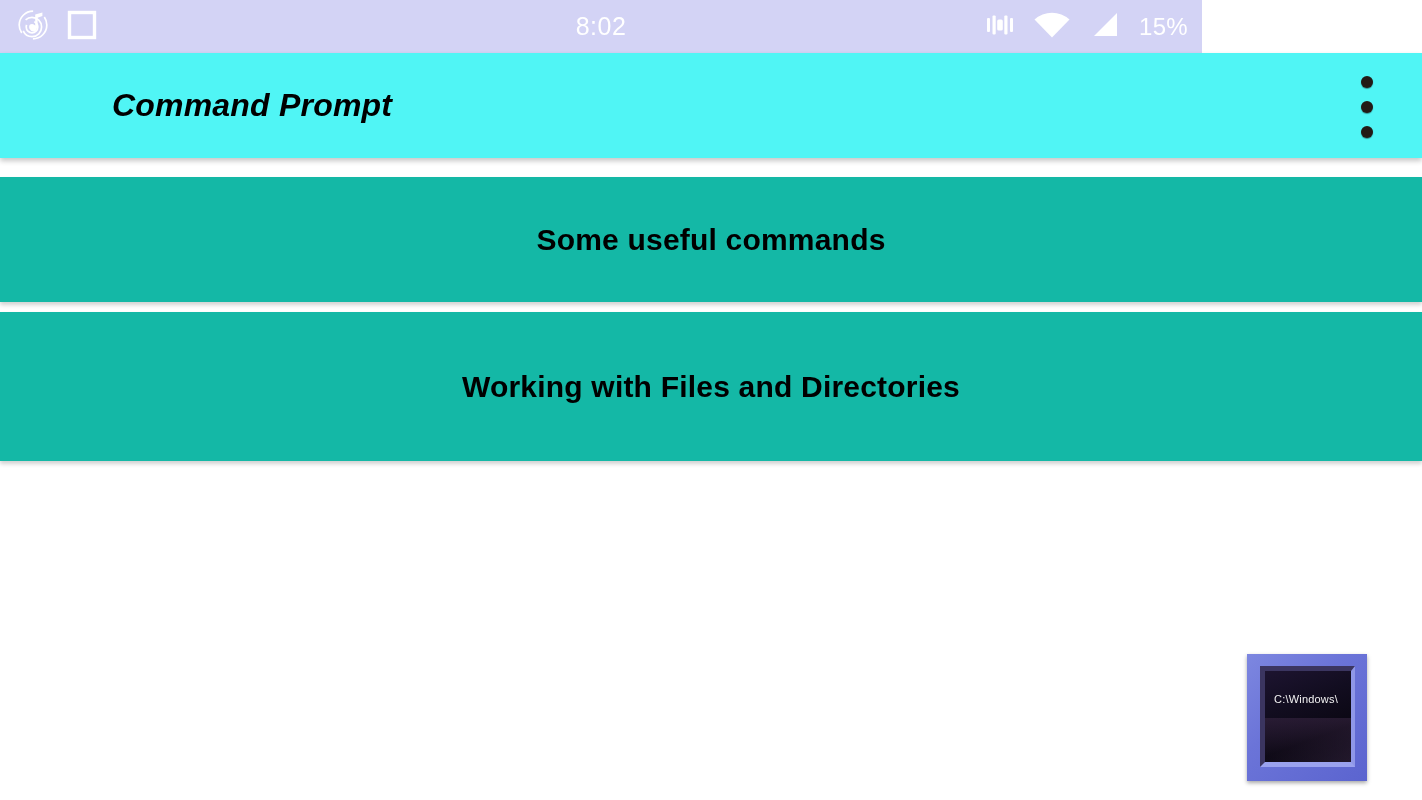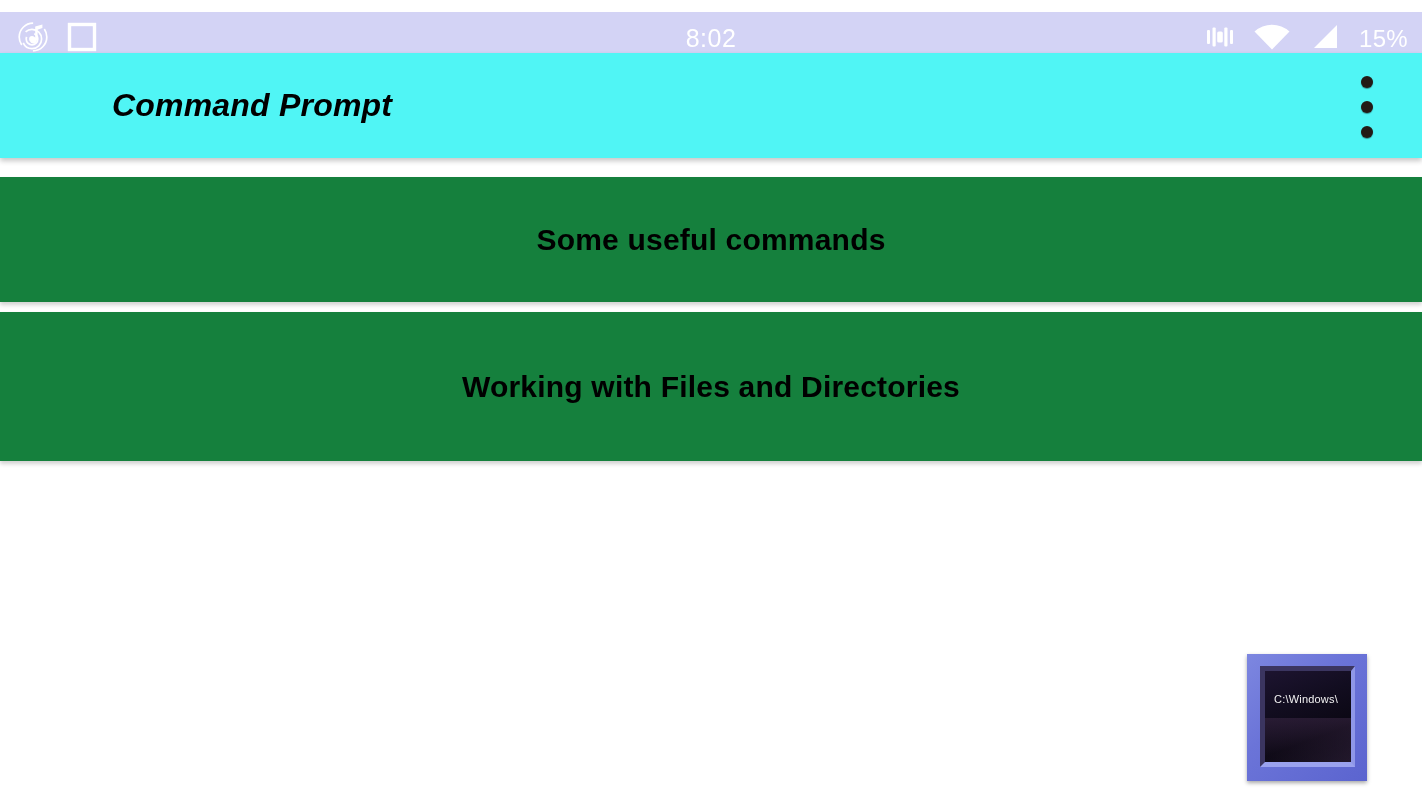--- a/index.html
+++ b/index.html
@@ -16,27 +16,26 @@
     position: relative;
     width: 1422px;
     height: 800px;
     background: #ffffff;
   }
 
   
   .status-bar {
     position: absolute;
     top: 0; left: 0;
-    width: 1422px;
+    width: 1202px;
     height: 53px;
     background: #d3d3f5;
     display: flex;
     align-items: center;
     padding: 16px 16px;
-    margin-top: 12px;
   }
   .status-left {
     display: flex;
     align-items: center;
     gap: 17px;
   }
   .status-right {
     position: absolute;
     right: 14px;
     top: 0;
@@ -105,21 +104,21 @@
     border-radius: 50%;
     background: #231a16;
     box-shadow: 0 1px 1px rgba(0,0,0,0.4);
   }
 
   
   .card {
     position: absolute;
     left: 0;
     width: 1422px;
-    background: #15803d;
+    background: #14b8a6;
     display: flex;
     align-items: center;
     justify-content: center;
     box-shadow: 0 3px 4px rgba(0,0,0,0.18);
     cursor: pointer;
   }
   .card-label {
     font-size: 30px;
     font-weight: bold;
     color: #000000;

